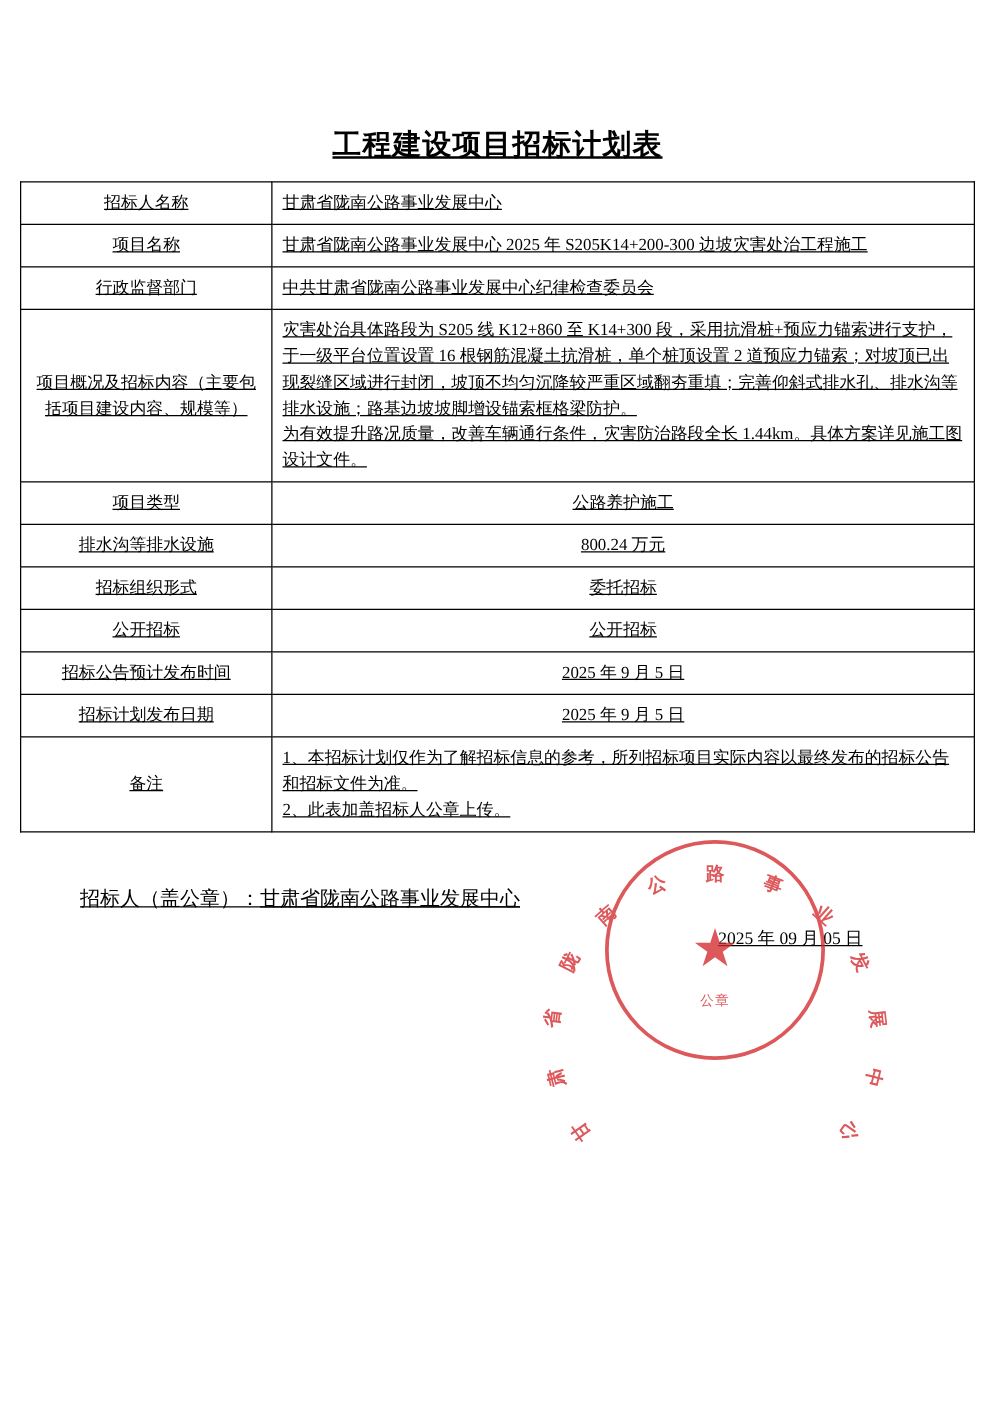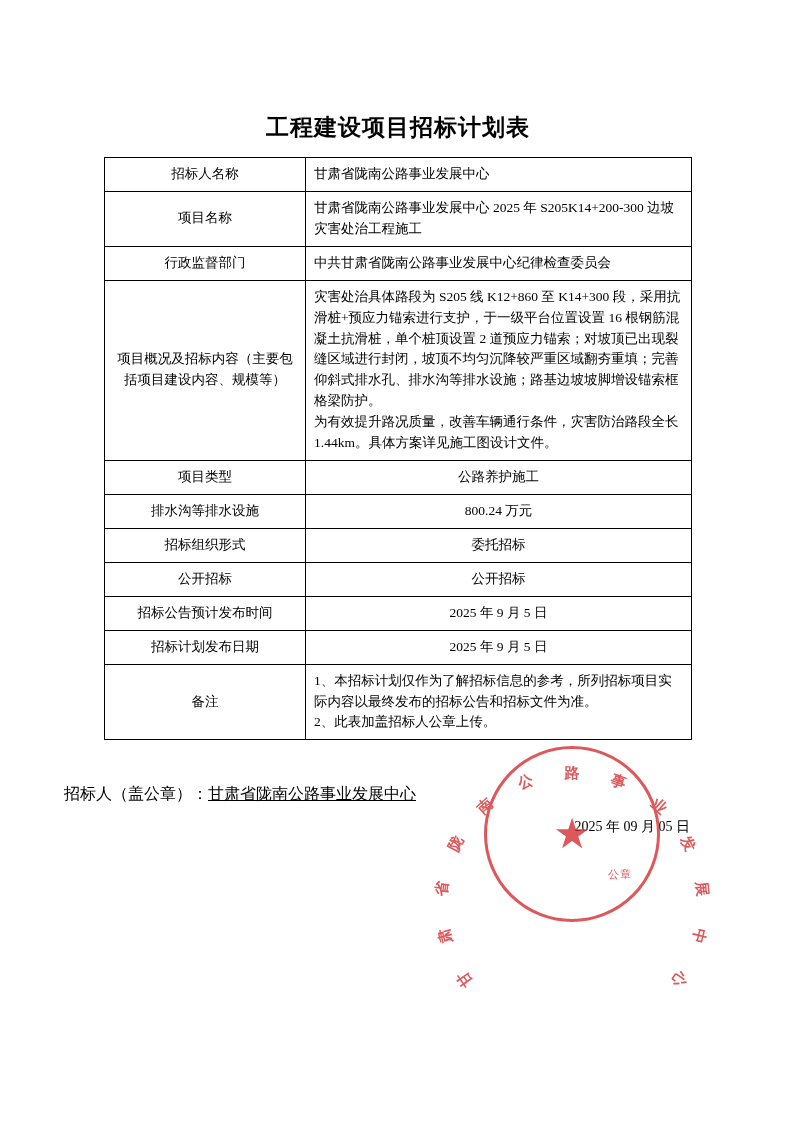--- a/index.html
+++ b/index.html
@@ -13,35 +13,36 @@
     position: relative;
     font-family: "Liberation Serif", "DejaVu Serif", serif;
     color: #000;
     overflow: hidden;
   }
   .page {
     position: relative;
     width: 796px;
     height: 1128px;
     box-sizing: border-box;
-    padding: 12px;
+    padding: 0;
+    text-decoration: underline;
   }
   .doc-title {
     text-align: center;
     font-size: 23px;
     font-weight: bold;
     letter-spacing: 1px;
     margin: 0;
     padding-top: 100px;
     padding-bottom: 14px;
     font-family: "Liberation Serif", "DejaVu Serif", serif;
   }
   table.main-table {
     border-collapse: collapse;
-    width: 588px;
+    width: 764px;
     margin: 0 auto;
     table-layout: fixed;
   }
   table.main-table td {
     border: 1px solid #000;
     font-size: 13.5px;
     line-height: 1.55;
     padding: 6px 8px;
     vertical-align: middle;
     word-break: break-all;
@@ -130,21 +131,20 @@
   }
   .seal-sub {
     position: absolute;
     left: 50%;
     top: 118px;
     transform: translateX(-50%);
     font-size: 11px;
     color: #d2292d;
     letter-spacing: 1px;
     white-space: nowrap;
-    margin-left: 48px;
   }
 </style>
 </head>
 <body>
 
 <div class="page">
 
   <h1 class="doc-title">工程建设项目招标计划表</h1>
 
   <table class="main-table">

